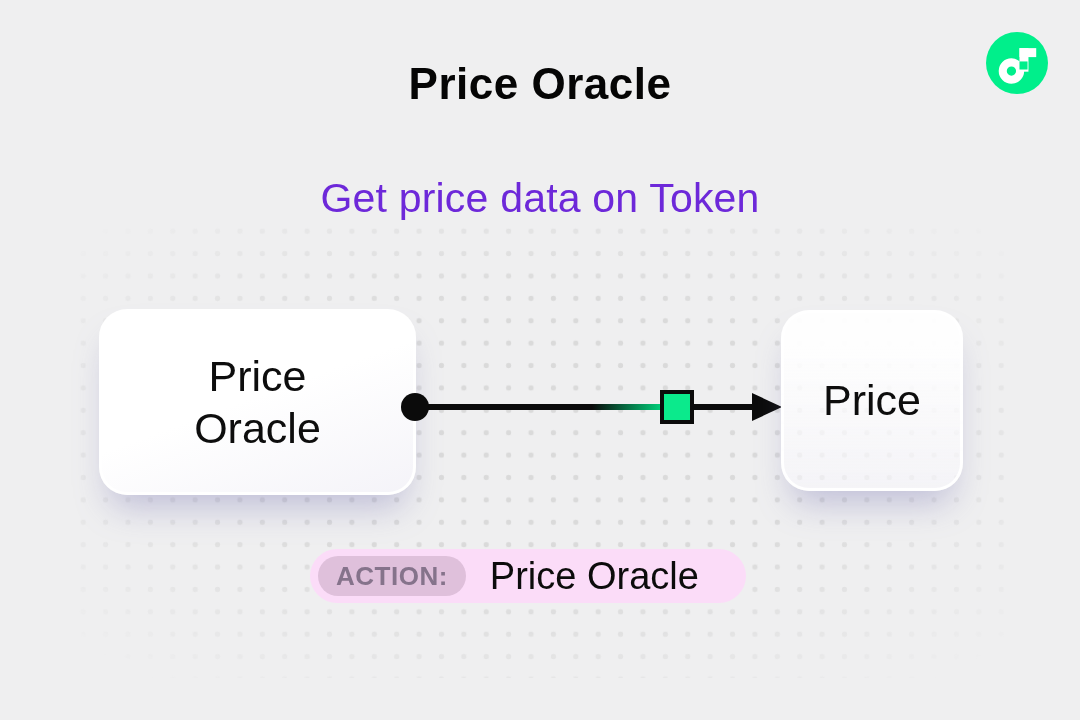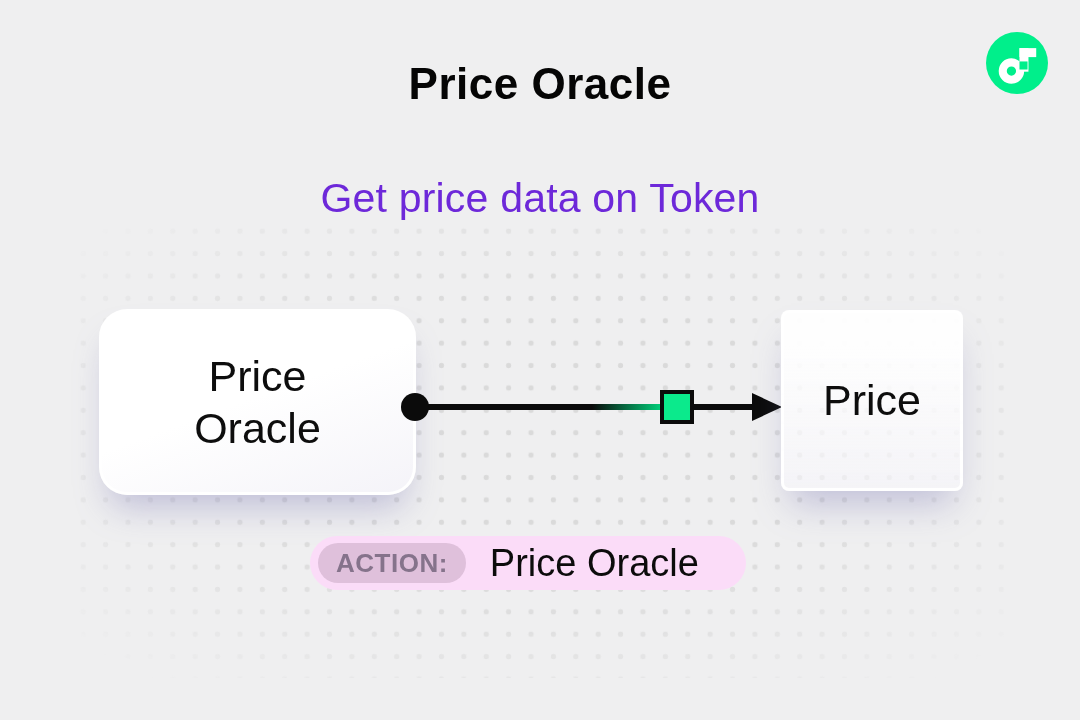--- a/index.html
+++ b/index.html
@@ -66,21 +66,21 @@
   .node-source {
     left: 99px; top: 309px;
     width: 317px; height: 186px;
     border-radius: 28px;
     background: linear-gradient(160deg, #ffffff 48%, #f2f1f7 112%);
   }
   .node-source .node-label { max-width: 215px; }
   .node-target {
     left: 781px; top: 310px;
     width: 182px; height: 181px;
-    border-radius: 8px;
+    border-radius: 28px;
     background: linear-gradient(180deg, rgba(255,255,255,0.92) 18%, rgba(249,248,253,0.55) 100%);
   }
 
   
   .edge-line {
     position: absolute;
     left: 415px; top: 404px;
     width: 340px; height: 6px;
     background: #0b0b0b;
   }
@@ -109,21 +109,21 @@
     left: 752px; top: 393px;
     width: 0; height: 0;
     border-left: 30px solid #0b0b0b;
     border-top: 14px solid transparent;
     border-bottom: 14px solid transparent;
   }
 
   
   .action-pill {
     position: absolute;
-    left: 310px; top: 536px;
+    left: 310px; top: 549px;
     width: 436px; height: 54px;
     border-radius: 27px;
     background: #fbdcf8;
     display: flex;
     align-items: center;
   }
   .action-badge {
     margin-left: 8px;
     height: 40px;
     padding: 0 18px;

